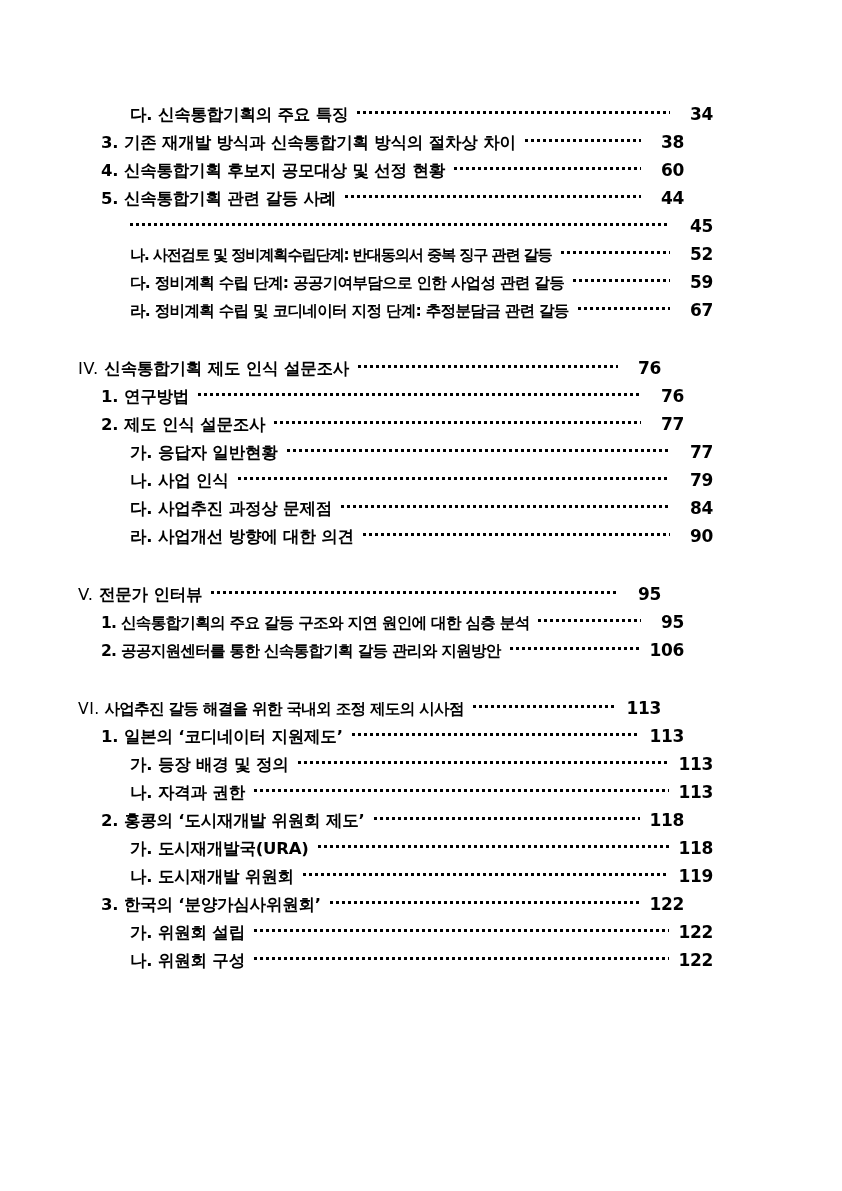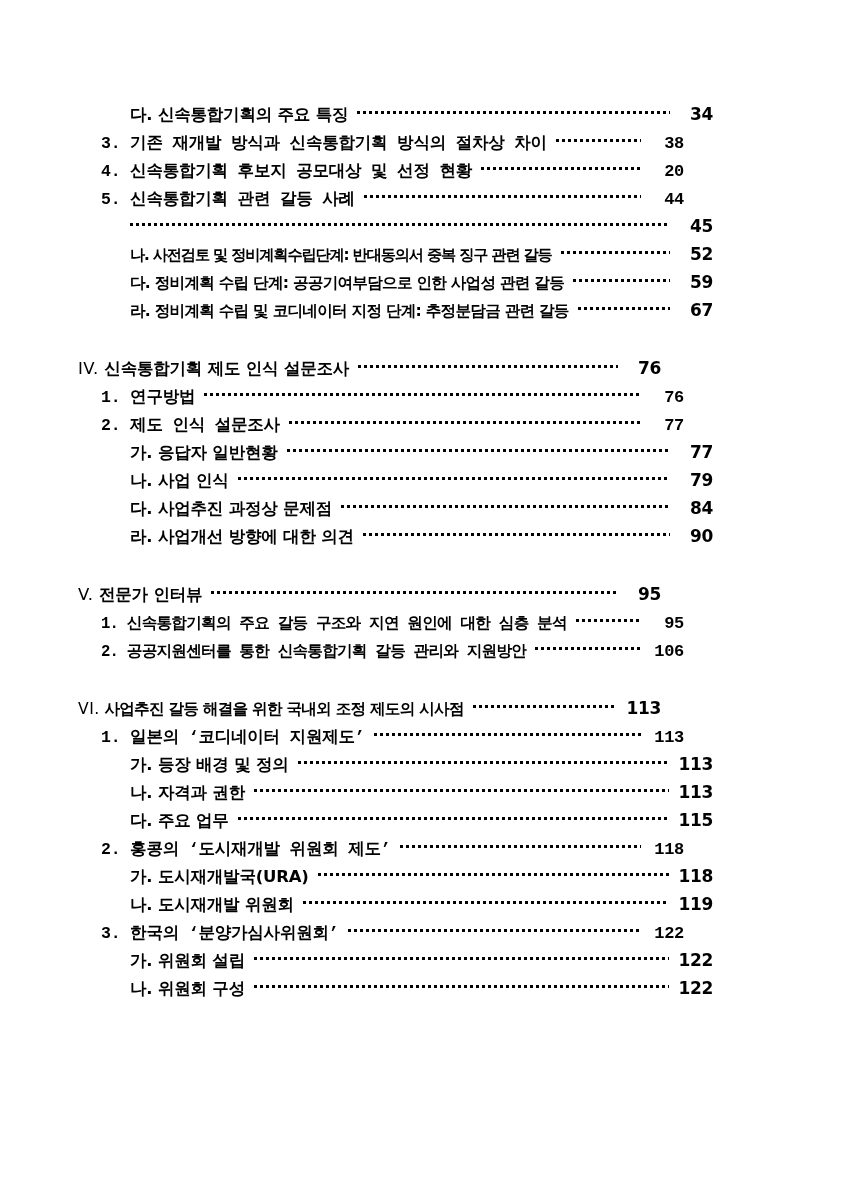--- a/index.html
+++ b/index.html
@@ -87,21 +87,21 @@
     font-size: 17px;
     font-weight: bold;
     text-align: right;
     min-width: 34px;
     padding-left: 9px;
     letter-spacing: -0.3px;
   }
 
   
   .lvl-roman  { padding-left: 0px;  }
-  .lvl-num    { padding-left: 23px; font-family: Liberation Mono, monospace; }
+  .lvl-num    { padding-left: 23px; }
   .lvl-letter { padding-left: 52px; }
 
   
   .condensed .entry-label {
     font-size: 15.6px;
     letter-spacing: -0.75px;
   }
   .very-condensed .entry-label {
     font-size: 15.2px;
     letter-spacing: -1.15px;
@@ -118,21 +118,21 @@
         <span class="entry-page">34</span>
       </div>
       <div class="toc-entry lvl-num">
         <span class="entry-label">3. 기존 재개발 방식과 신속통합기획 방식의 절차상 차이</span>
         <span class="leader"></span>
         <span class="entry-page">38</span>
       </div>
       <div class="toc-entry lvl-num">
         <span class="entry-label">4. 신속통합기획 후보지 공모대상 및 선정 현황</span>
         <span class="leader"></span>
-        <span class="entry-page">20</span>
+        <span class="entry-page">60</span>
       </div>
       <div class="toc-entry lvl-num">
         <span class="entry-label">5. 신속통합기획 관련 갈등 사례</span>
         <span class="leader"></span>
         <span class="entry-page">44</span>
       </div>
       <div class="toc-entry lvl-letter condensed">
         <span class="leader"></span>
         <span class="entry-page">45</span>
       </div>
@@ -214,25 +214,20 @@
       <div class="toc-entry lvl-letter">
         <span class="entry-label">가. 등장 배경 및 정의</span>
         <span class="leader"></span>
         <span class="entry-page">113</span>
       </div>
       <div class="toc-entry lvl-letter">
         <span class="entry-label">나. 자격과 권한</span>
         <span class="leader"></span>
         <span class="entry-page">113</span>
       </div>
-      <div class="toc-entry lvl-letter">
-        <span class="entry-label">다. 주요 업무</span>
-        <span class="leader"></span>
-        <span class="entry-page">115</span>
-      </div>
       <div class="toc-entry lvl-num">
         <span class="entry-label">2. 홍콩의 ‘도시재개발 위원회 제도’</span>
         <span class="leader"></span>
         <span class="entry-page">118</span>
       </div>
       <div class="toc-entry lvl-letter">
         <span class="entry-label">가. 도시재개발국(URA)</span>
         <span class="leader"></span>
         <span class="entry-page">118</span>
       </div>

